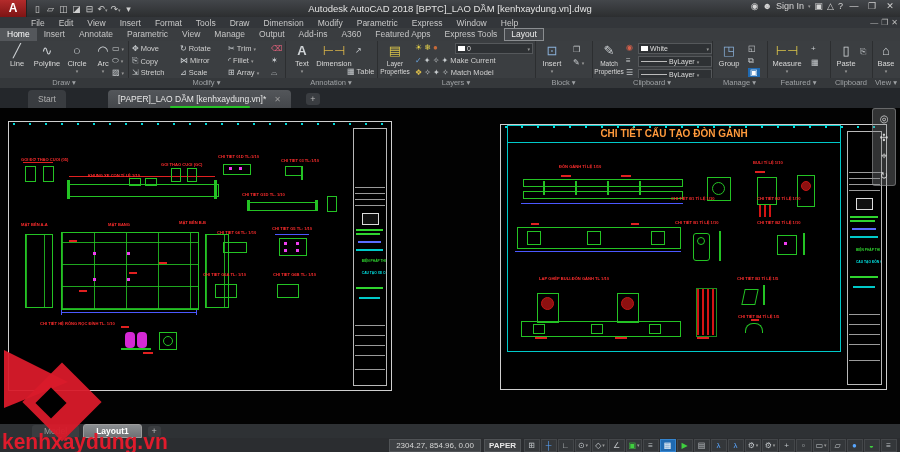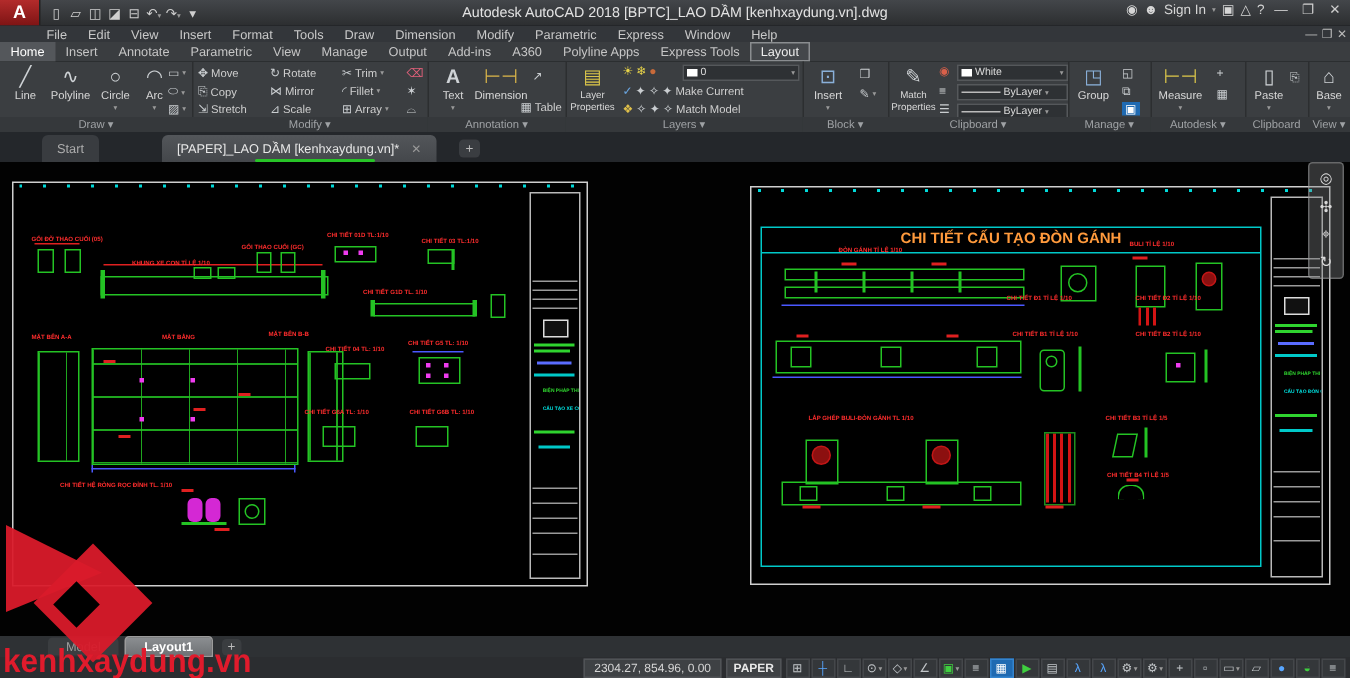--- a/index.html
+++ b/index.html
@@ -162,21 +162,21 @@
   <div class="ribtabs">
       <span class="rtab active">Home</span>
       <span class="rtab">Insert</span>
       <span class="rtab">Annotate</span>
       <span class="rtab">Parametric</span>
       <span class="rtab">View</span>
       <span class="rtab">Manage</span>
       <span class="rtab">Output</span>
       <span class="rtab">Add-ins</span>
       <span class="rtab">A360</span>
-      <span class="rtab">Polyline Apps</span>
+      <span class="rtab">Featured Apps</span>
       <span class="rtab">Express Tools</span>
       <span class="rtab boxed">Layout</span>
     </div>
 
   <div class="ribbon">
 
     <div class="panel" style="left:0;width:128px">
       <div class="bigbtn" style="left:2px">
         <div class="bicon">╱</div>
         <div class="blabel">Line</div>
@@ -380,21 +380,21 @@
         <div class="bicon" style="color:#d9c44a">⊢⊣</div>
         <div class="blabel">Measure</div>
           <div class="dd">▾</div>
         </div>
       <div class="smallrow" style="left:44px;top:3px">
           <span class="mini">+</span>
         </div>
       <div class="smallrow" style="left:44px;top:17px">
           <span class="mini">▦</span>
         </div>
-      <div class="pfoot"><span>Autodesk</span> ▾</div>
+      <div class="pfoot"><span>Featured</span> ▾</div>
     </div>
 
     <div class="panel" style="left:830px;width:42px">
       <div class="bigbtn" style="left:1px">
         <div class="bicon">▯</div>
         <div class="blabel">Paste</div>
           <div class="dd">▾</div>
         </div>
       <div class="smallrow" style="left:30px;top:6px">
           <span class="mini">⎘</span>
@@ -515,21 +515,21 @@
         <div class="tb-line" style="top:196px"></div>
           <div class="tb-line" style="top:206px"></div>
         <div class="tb-line" style="top:216px"></div>
           <div class="tb-line" style="top:226px"></div>
         <div class="tb-line" style="top:240px"></div>
       </div>
     </div>
 
     <div class="sheet" style="left:500px;top:16px;width:385px;height:264px">
       <div class="ticks" style="left:4px;top:1px;width:375px"></div>
-      <div class="dframe" style="left:6px;top:26px;width:332px;height:225px">
+      <div class="dframe" style="left:6px;top:0;width:332px;height:225px">
         <div class="sh-titlebox" style="left:0;top:0;width:100%;height:16px;line-height:16px;color:#ff9a3c;font-size:10px">CHI TIẾT CẤU TẠO ĐÒN GÁNH</div>
       </div>
 
       <div class="g" style="left:22px;top:54px;width:158px;height:6px"></div>
       <div class="g" style="left:22px;top:66px;width:158px;height:6px"></div>
       <div class="gf" style="left:42px;top:56px;width:2px;height:14px"></div>
       <div class="gf" style="left:74px;top:56px;width:2px;height:14px"></div>
       <div class="gf" style="left:106px;top:56px;width:2px;height:14px"></div>
       <div class="gf" style="left:138px;top:56px;width:2px;height:14px"></div>
       <div class="bdash" style="left:20px;top:78px;width:162px;height:1px"></div>

